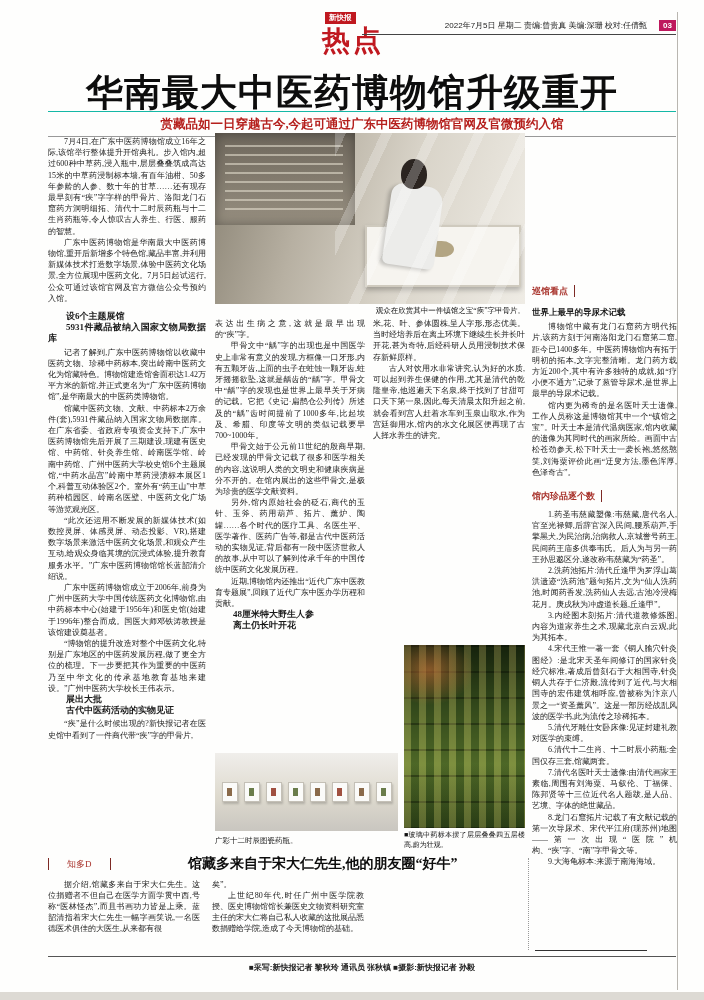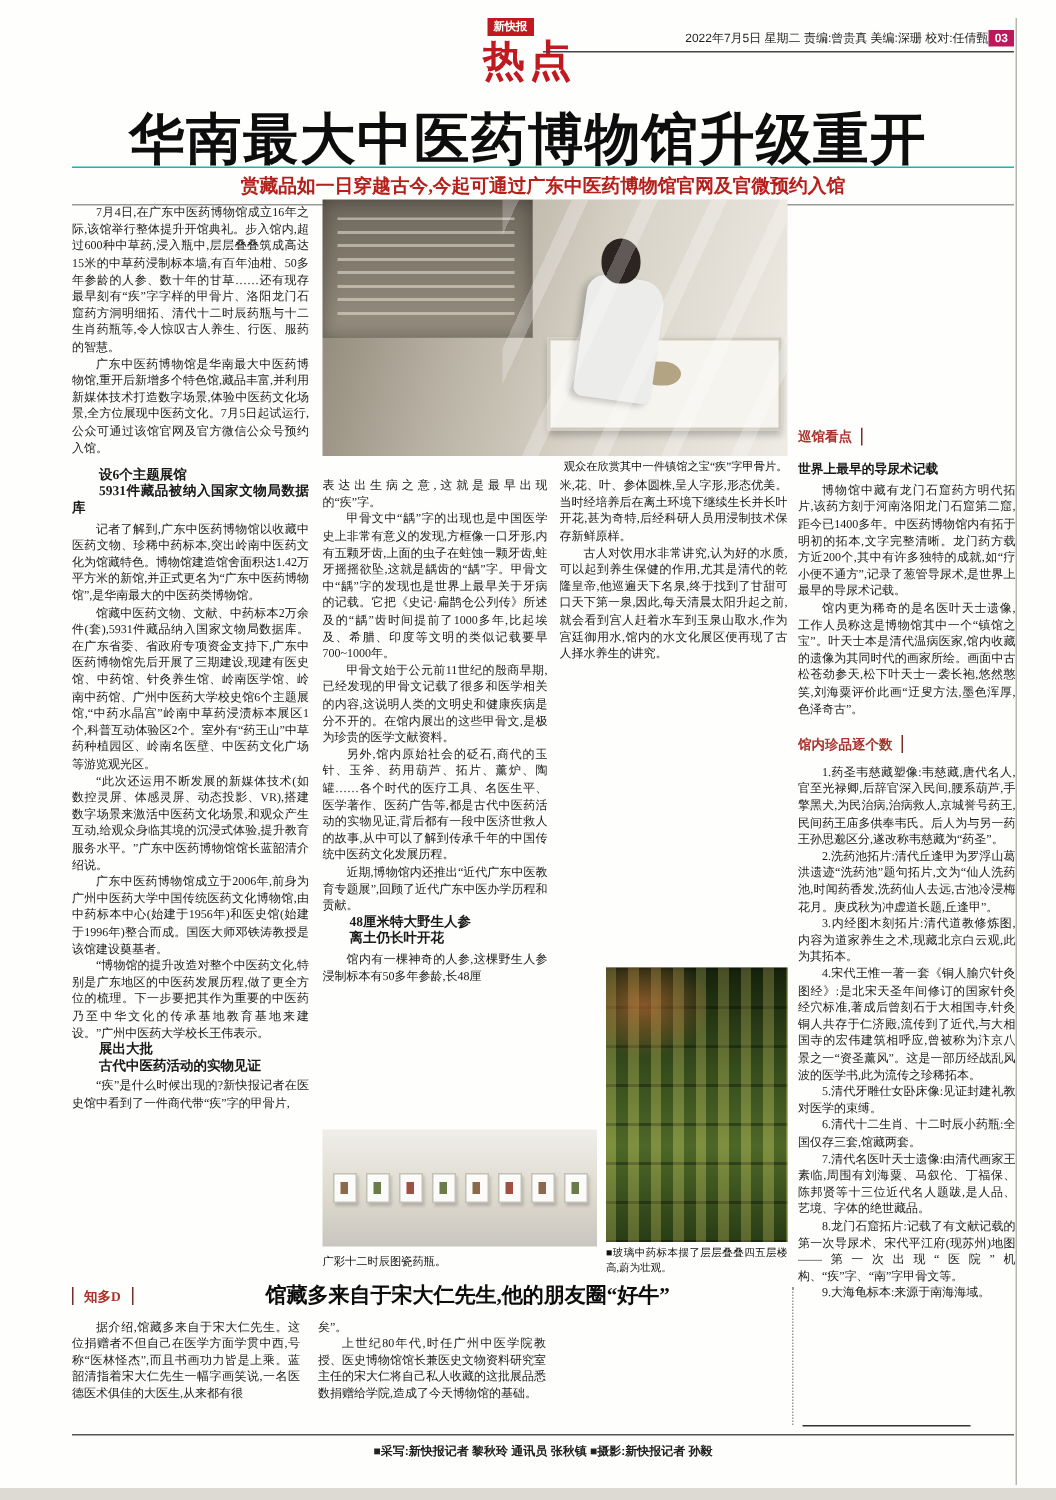--- a/index.html
+++ b/index.html
@@ -5,21 +5,21 @@
   html,body{margin:0;padding:0;background:#e8e6e2;}
   #page{position:relative;width:704px;height:1000px;background:#fefefd;overflow:hidden;
         font-family:"Liberation Serif","DejaVu Serif",serif;color:#1a1a1a;}
   .abs{position:absolute;}
   
   #paper-badge{left:325px;top:12px;background:#c01920;color:#fff;font-size:7.5px;
                padding:1px 4px;font-family:"Liberation Sans",sans-serif;font-weight:bold;}
   #section-title{left:322px;top:22px;font-size:28px;font-weight:900;color:#c01920;
                  letter-spacing:3px;font-family:Liberation Sans, sans-serif;}
   #dateline-row{top:20px;left:330px;width:346px;display:flex;justify-content:flex-end;
-                align-items:center;gap:0;font-size:8px;color:#222;
+                align-items:center;gap:12px;font-size:8px;color:#222;
                 font-family:"Liberation Sans",sans-serif;}
   #page-num{background:#be185d;color:#fff;font-weight:bold;padding:1px 4px;font-size:8px;}
   #head-rule{top:34px;left:362px;width:314px;border-top:1px solid #444;height:0;}
   #right-edge{left:677px;top:12px;height:978px;border-left:1px solid #b9b6b0;width:0;}
   #bottom-edge{left:0;top:992px;width:704px;height:8px;background:#dddad4;}
   
   #main-headline{top:68px;left:40px;width:624px;text-align:center;font-size:37px;
                  font-weight:900;letter-spacing:1px;color:#0d0d0d;}
   #subtitle-band{top:111px;left:48px;width:628px;text-align:center;padding:4px 0 3px;
                  border-top:1px solid #14b8a6;border-bottom:1px solid #999;
@@ -77,21 +77,21 @@
      font-size:8px;line-height:11.2px;text-align:justify;}
   .side-label{color:#a8332c;font-weight:bold;font-size:9px;display:inline-block;
      padding-right:6px;border-right:1.5px solid #7d2a25;line-height:12px;margin-bottom:4px;}
   .side-sub{font-weight:bold;font-size:8.5px;margin:6px 0 3px;}
   #sidebar p{margin:0;text-indent:2em;}
   #sidebar .lbl2{margin-top:12px;margin-bottom:3px;}
   #sidebar-rule{left:535px;top:950px;width:112px;border-top:1.5px solid #333;height:0;}
   
   #know-section{left:48px;top:855px;width:477px;}
   #know-head{display:flex;align-items:center;gap:10px;}
-  #know-badge{color:#a8332c;font-weight:bold;font-size:9px;padding:0 7px;
+  #know-badge{color:#a8332c;font-weight:normal;font-size:9px;padding:0 18px;
      border-left:1.5px solid #7d2a25;border-right:1.5px solid #7d2a25;line-height:12px;text-align:right;}
   #know-title{flex:1;text-align:center;font-size:14px;font-weight:900;color:#0d0d0d;}
   #know-cols{display:flex;gap:12px;margin-top:6px;height:78px;overflow:hidden;}
   #know-cols > div{width:152px;font-size:8px;line-height:11px;text-align:justify;}
   #know-cols p{margin:0;text-indent:2em;}
   #know-cols p.noind{text-indent:0;}
   #know-divider{left:528px;top:858px;height:92px;border-left:1px dotted #999;width:0;}
   
   #footer-rule{left:48px;top:956px;width:628px;border-top:1px solid #555;height:0;}
   #footer-credits{left:48px;top:962px;width:628px;text-align:center;font-size:8px;
@@ -142,21 +142,20 @@
   <div class="abs" id="main-caption">观众在欣赏其中一件镇馆之宝“疾”字甲骨片。</div>
 
   <div class="abs col" id="colB">
     <p class="noind">表达出生病之意,这就是最早出现的“疾”字。</p>
     <p>甲骨文中“龋”字的出现也是中国医学史上非常有意义的发现,方框像一口牙形,内有五颗牙齿,上面的虫子在蛀蚀一颗牙齿,蛀牙摇摇欲坠,这就是龋齿的“龋”字。甲骨文中“龋”字的发现也是世界上最早关于牙病的记载。它把《史记·扁鹊仓公列传》所述及的“龋”齿时间提前了1000多年,比起埃及、希腊、印度等文明的类似记载要早700~1000年。</p>
     <p>甲骨文始于公元前11世纪的殷商早期,已经发现的甲骨文记载了很多和医学相关的内容,这说明人类的文明史和健康疾病是分不开的。在馆内展出的这些甲骨文,是极为珍贵的医学文献资料。</p>
     <p>另外,馆内原始社会的砭石,商代的玉针、玉斧、药用葫芦、拓片、薰炉、陶罐……各个时代的医疗工具、名医生平、医学著作、医药广告等,都是古代中医药活动的实物见证,背后都有一段中医济世救人的故事,从中可以了解到传承千年的中国传统中医药文化发展历程。</p>
     <p>近期,博物馆内还推出“近代广东中医教育专题展”,回顾了近代广东中医办学历程和贡献。</p>
     <p class="sechead">48厘米特大野生人参</p>
     <p class="sechead sub" style="margin-top:0">离土仍长叶开花</p>
-    <p>馆内有一棵神奇的人参,这棵野生人参浸制标本有50多年参龄,长48厘</p>
   </div>
 
   <div class="abs col" id="colC">
     <p class="noind">米,花、叶、参体圆株,呈人字形,形态优美。当时经培养后在离土环境下继续生长并长叶开花,甚为奇特,后经科研人员用浸制技术保存新鲜原样。</p>
     <p>古人对饮用水非常讲究,认为好的水质,可以起到养生保健的作用,尤其是清代的乾隆皇帝,他巡遍天下名泉,终于找到了甘甜可口天下第一泉,因此,每天清晨太阳升起之前,就会看到宫人赶着水车到玉泉山取水,作为宫廷御用水,馆内的水文化展区便再现了古人择水养生的讲究。</p>
   </div>
 
   <div class="abs" id="bottles-photo">
     <div class="cube"></div>
     <div class="cube"></div>

